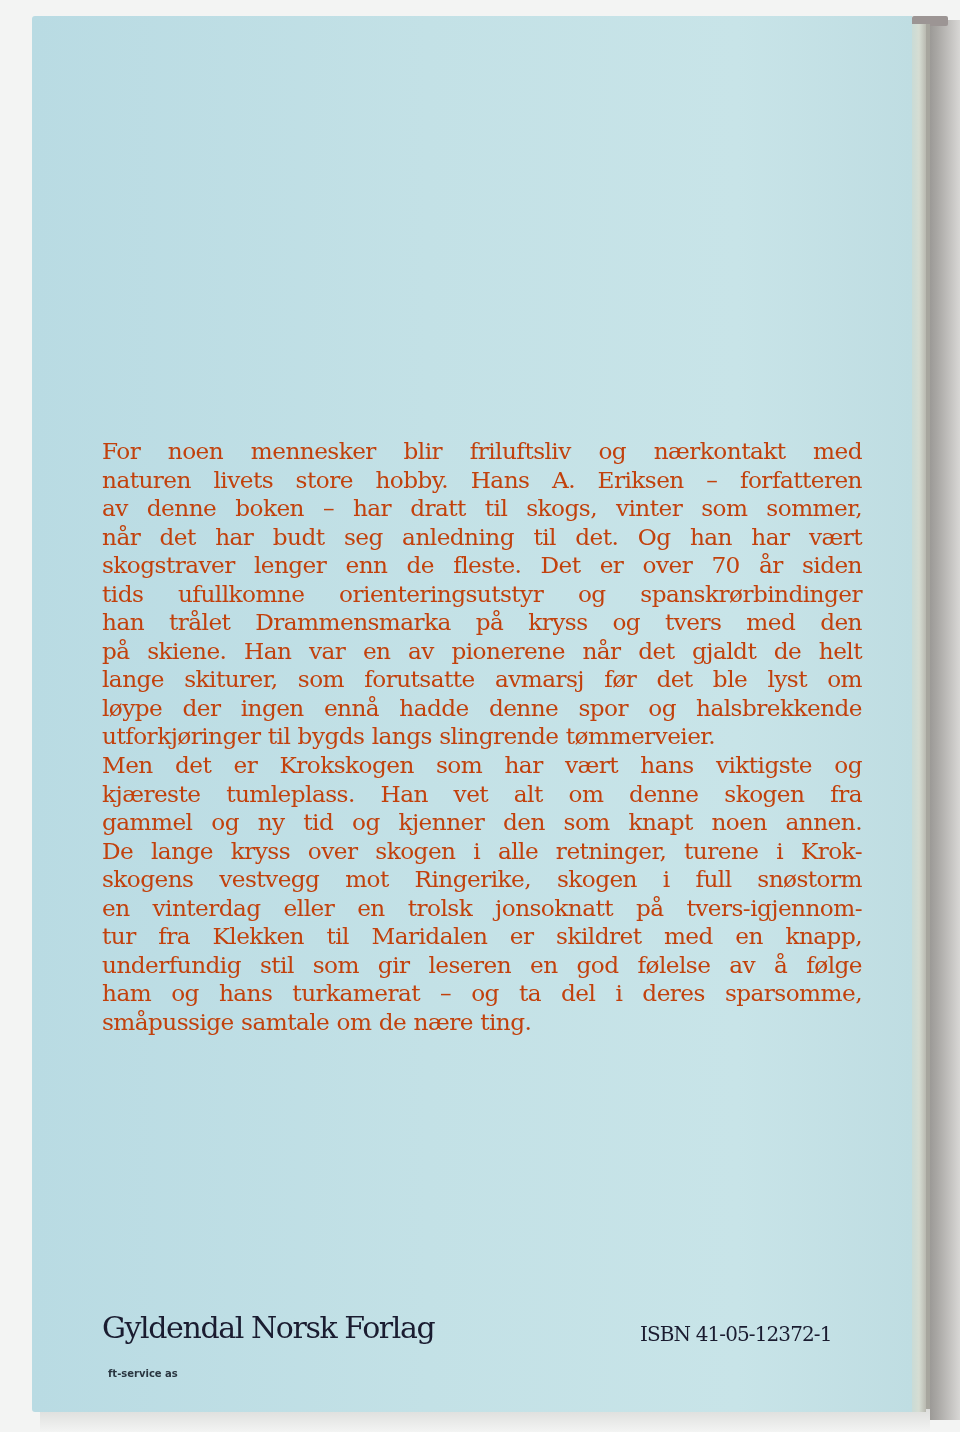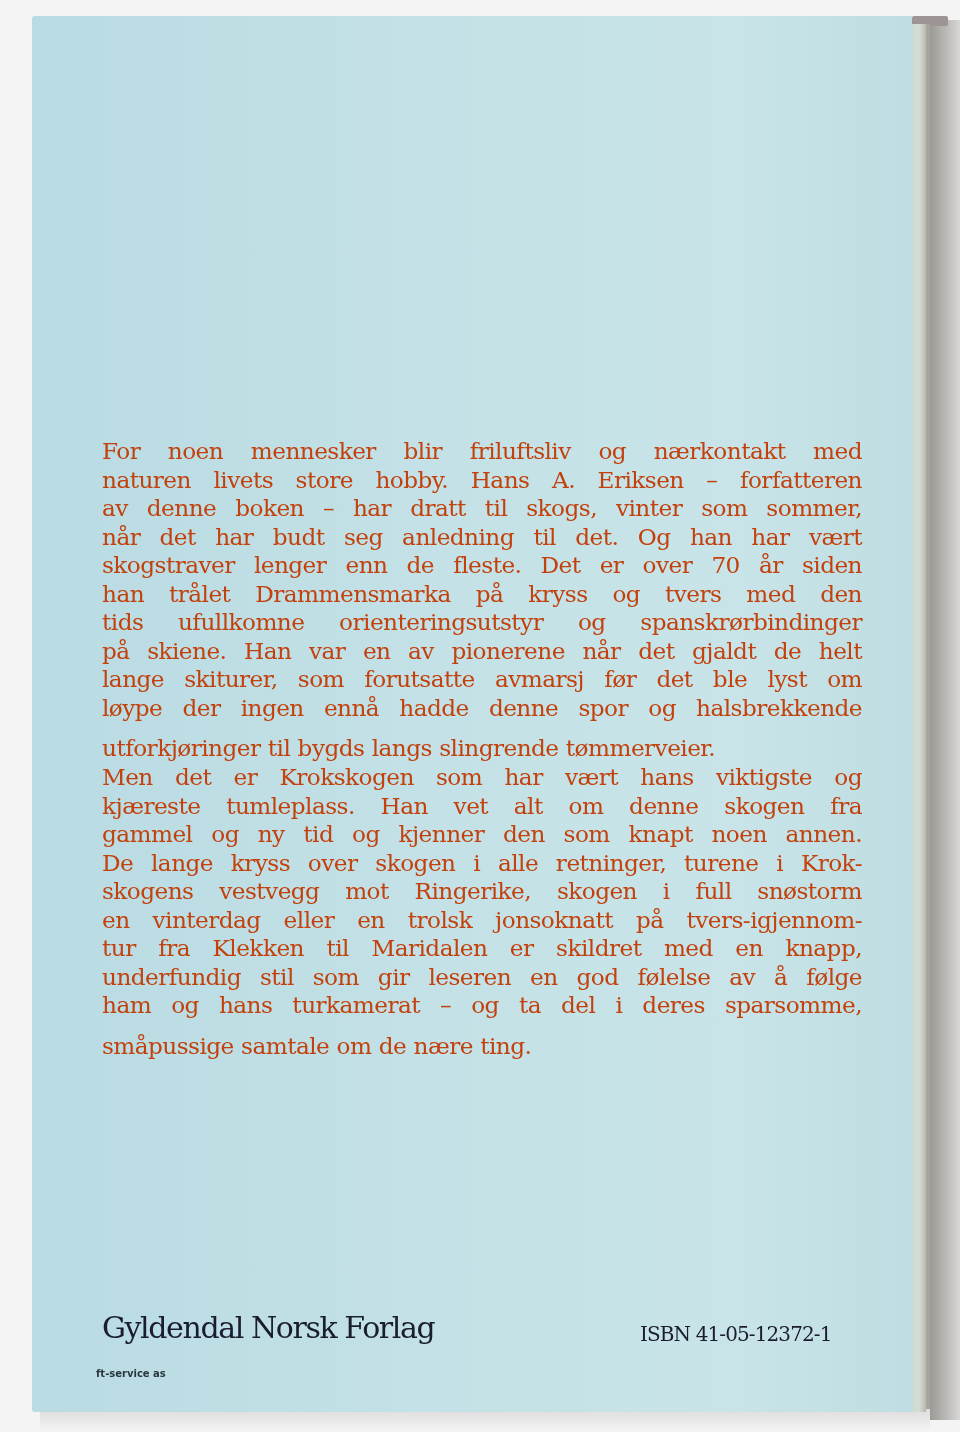--- a/index.html
+++ b/index.html
@@ -36,33 +36,33 @@
   }
   .blurb {
     position: absolute; left: 102px; top: 437px; width: 760px;
     font-family: "DejaVu Serif", serif;
     font-size: 23.2px; line-height: 28.55px;
     color: #c2410c;
     letter-spacing: -0.55px;
     word-spacing: 0.5px;
   }
   .blurb .line { display: block; white-space: nowrap; text-align: justify; text-align-last: justify; }
-  .blurb .line.last { text-align-last: left; margin-top: 12px; }
+  .blurb .line.last { text-align-last: left; }
   .publisher {
     position: absolute; left: 102px; top: 1310px;
     font-family: "DejaVu Serif", serif;
     font-size: 30px; color: #1a1c30; letter-spacing: -1.4px;
   }
   .isbn {
     position: absolute; left: 640px; top: 1322px;
     font-family: "DejaVu Serif", serif;
     font-size: 20px; color: #1a1c30; letter-spacing: -0.9px;
   }
   .printer {
-    position: absolute; left: 96px; top: 1368px;
+    position: absolute; left: 108px; top: 1368px;
     font-family: "DejaVu Sans", sans-serif;
     font-size: 10px; color: #2a3640; font-weight: bold;
   }
 </style>
 </head>
 <body>
 
 <div class="shadow-right"></div>
 <div class="shadow-bottom"></div>
 
@@ -71,22 +71,22 @@
   <div class="spine-edge"></div>
   <div class="spine-edge2"></div>
 </div>
 
 <div class="blurb">
   <span class="line">For noen mennesker blir friluftsliv og nærkontakt med</span>
   <span class="line">naturen livets store hobby. Hans A. Eriksen – forfatteren</span>
   <span class="line">av denne boken – har dratt til skogs, vinter som sommer,</span>
   <span class="line">når det har budt seg anledning til det. Og han har vært</span>
   <span class="line">skogstraver lenger enn de fleste. Det er over 70 år siden</span>
+  <span class="line">tids ufullkomne orienteringsutstyr og spanskrørbindinger</span>
   <span class="line">han trålet Drammensmarka på kryss og tvers med den</span>
-  <span class="line">tids ufullkomne orienteringsutstyr og spanskrørbindinger</span>
   <span class="line">på skiene. Han var en av pionerene når det gjaldt de helt</span>
   <span class="line">lange skiturer, som forutsatte avmarsj før det ble lyst om</span>
   <span class="line">løype der ingen ennå hadde denne spor og halsbrekkende</span>
   <span class="line last">utforkjøringer til bygds langs slingrende tømmerveier.</span>
   <span class="line">Men det er Krokskogen som har vært hans viktigste og</span>
   <span class="line">kjæreste tumleplass. Han vet alt om denne skogen fra</span>
   <span class="line">gammel og ny tid og kjenner den som knapt noen annen.</span>
   <span class="line">De lange kryss over skogen i alle retninger, turene i Krok-</span>
   <span class="line">skogens vestvegg mot Ringerike, skogen i full snøstorm</span>
   <span class="line">en vinterdag eller en trolsk jonsoknatt på tvers-igjennom-</span>

